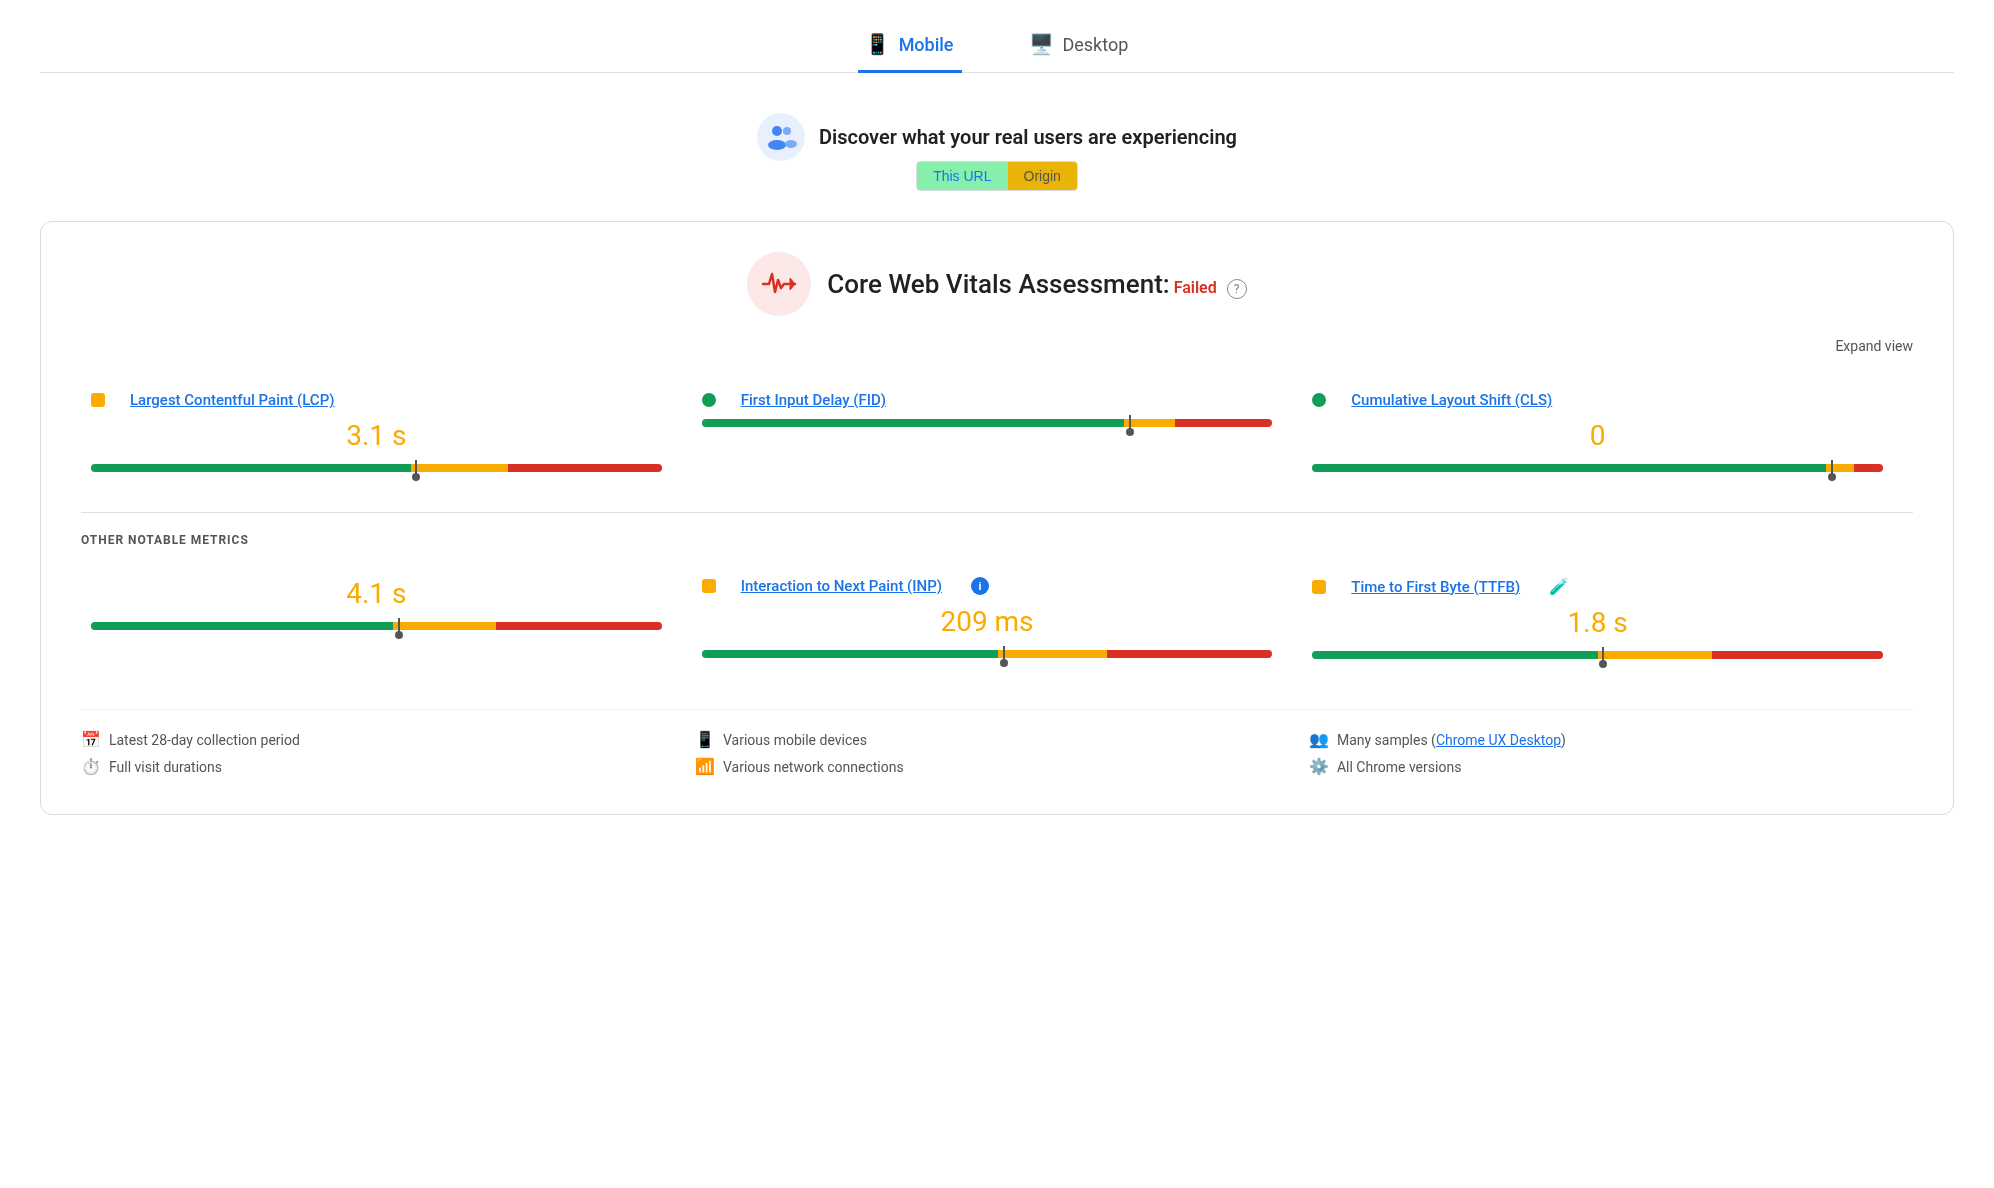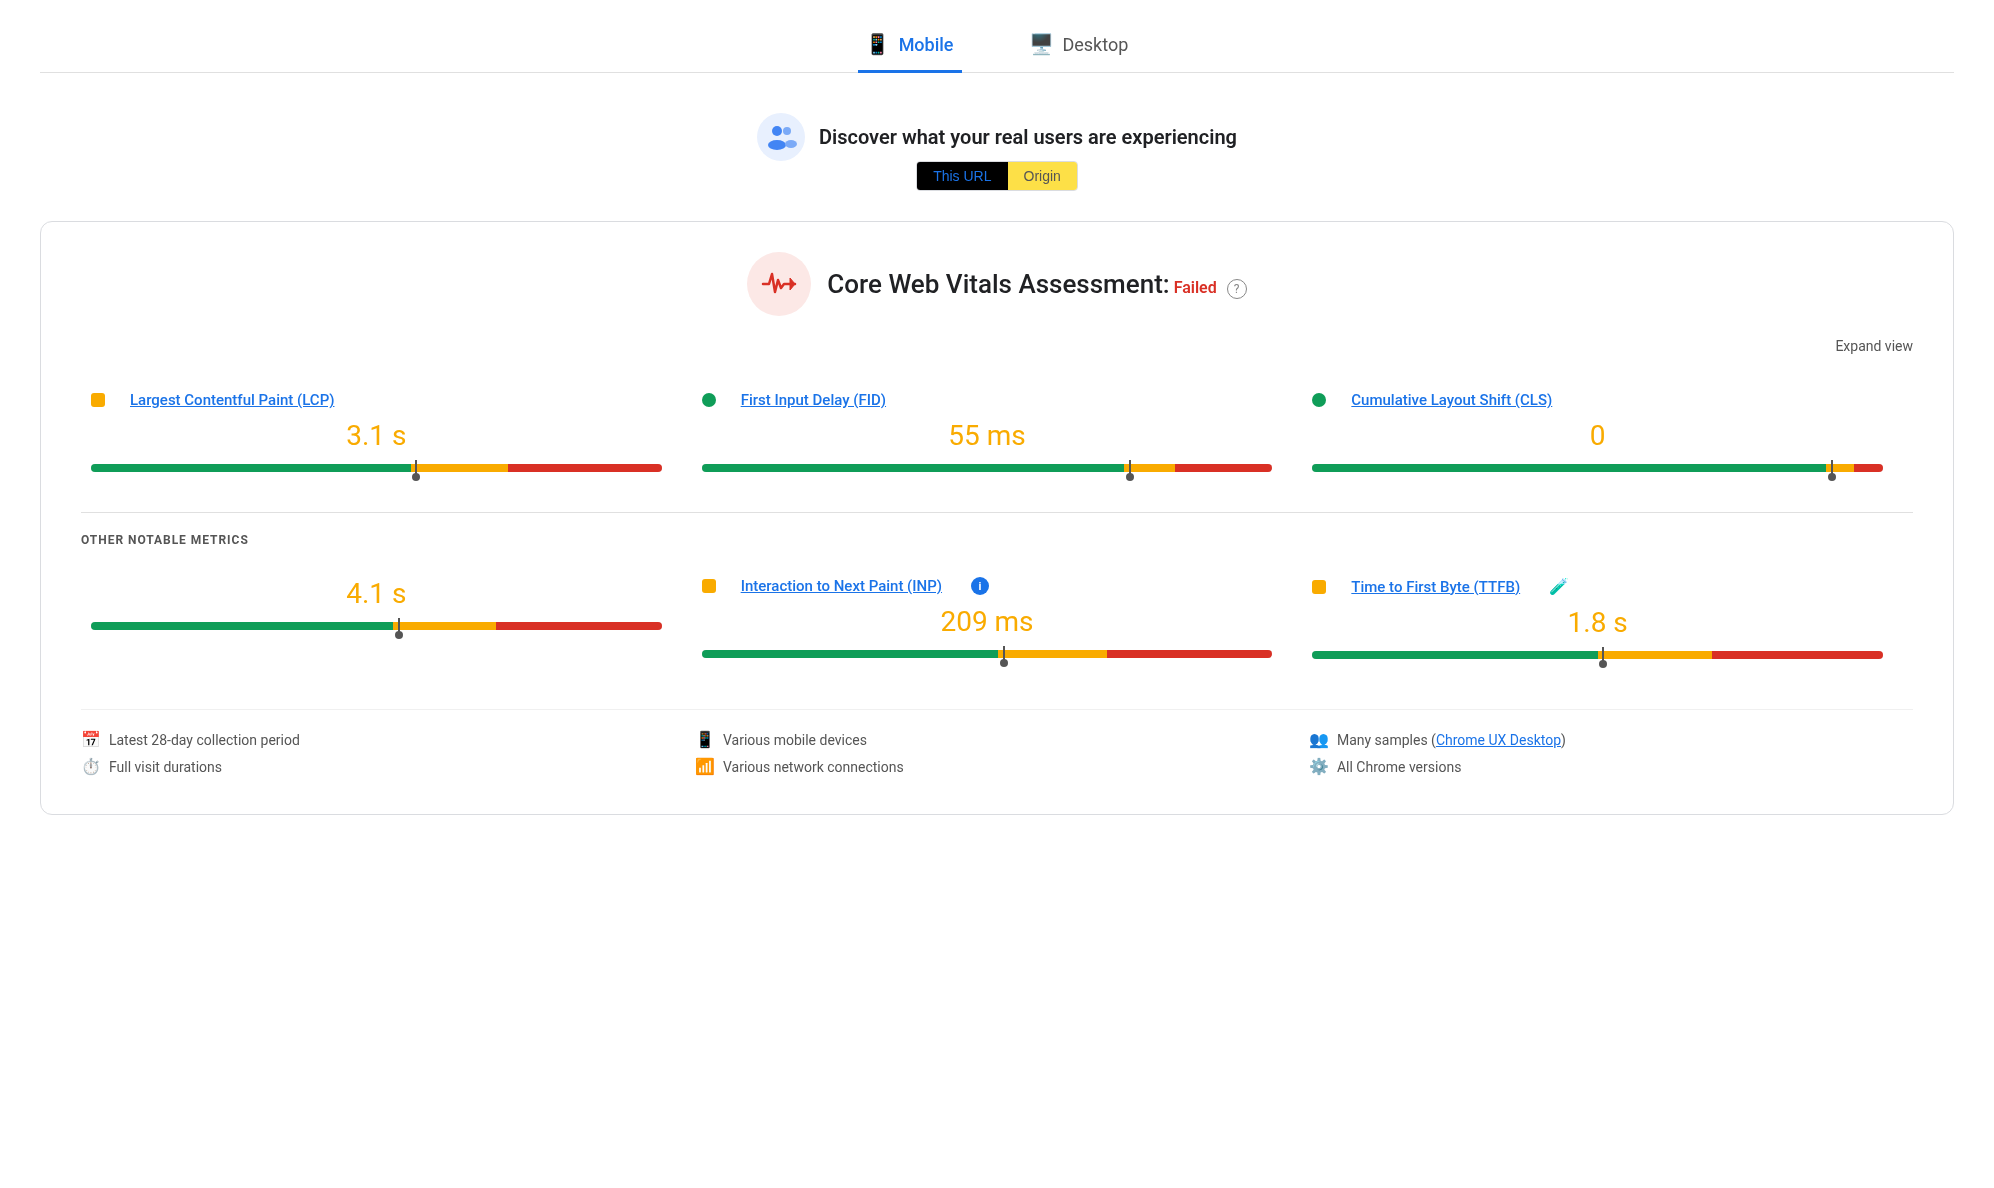--- a/index.html
+++ b/index.html
@@ -78,27 +78,27 @@
     .url-toggle {
       display: flex;
       border: 1px solid #dadce0;
       border-radius: 4px;
       overflow: hidden;
     }
     .url-toggle-btn {
       padding: 6px 16px;
       font-size: 14px;
       cursor: pointer;
-      background: #fde047;
+      background: #eab308;
       color: #555;
       border: none;
       outline: none;
     }
     .url-toggle-btn.active {
-      background: #000000;
+      background: #86efac;
       color: #1a73e8;
       font-weight: 500;
     }
 
     
     .main-card {
       border: 1px solid #dadce0;
       border-radius: 12px;
       padding: 30px 40px 30px;
       background: #fff;
@@ -372,21 +372,20 @@
           </div>
           <div class="progress-marker" style="left:57%"></div>
         </div>
       </div>
 
       <div class="metric-item">
         <div class="metric-label">
           <div class="metric-dot green"></div>
           <span class="metric-name">First Input Delay (FID)</span>
         </div>
-        <div class="metric-value orange">55 ms</div>
         <div class="progress-bar-container">
           <div class="progress-bar-track">
             <div class="bar-green" style="width:74%"></div>
             <div class="bar-orange" style="width:9%"></div>
             <div class="bar-red" style="width:17%"></div>
           </div>
           <div class="progress-marker" style="left:75%"></div>
         </div>
       </div>
 

